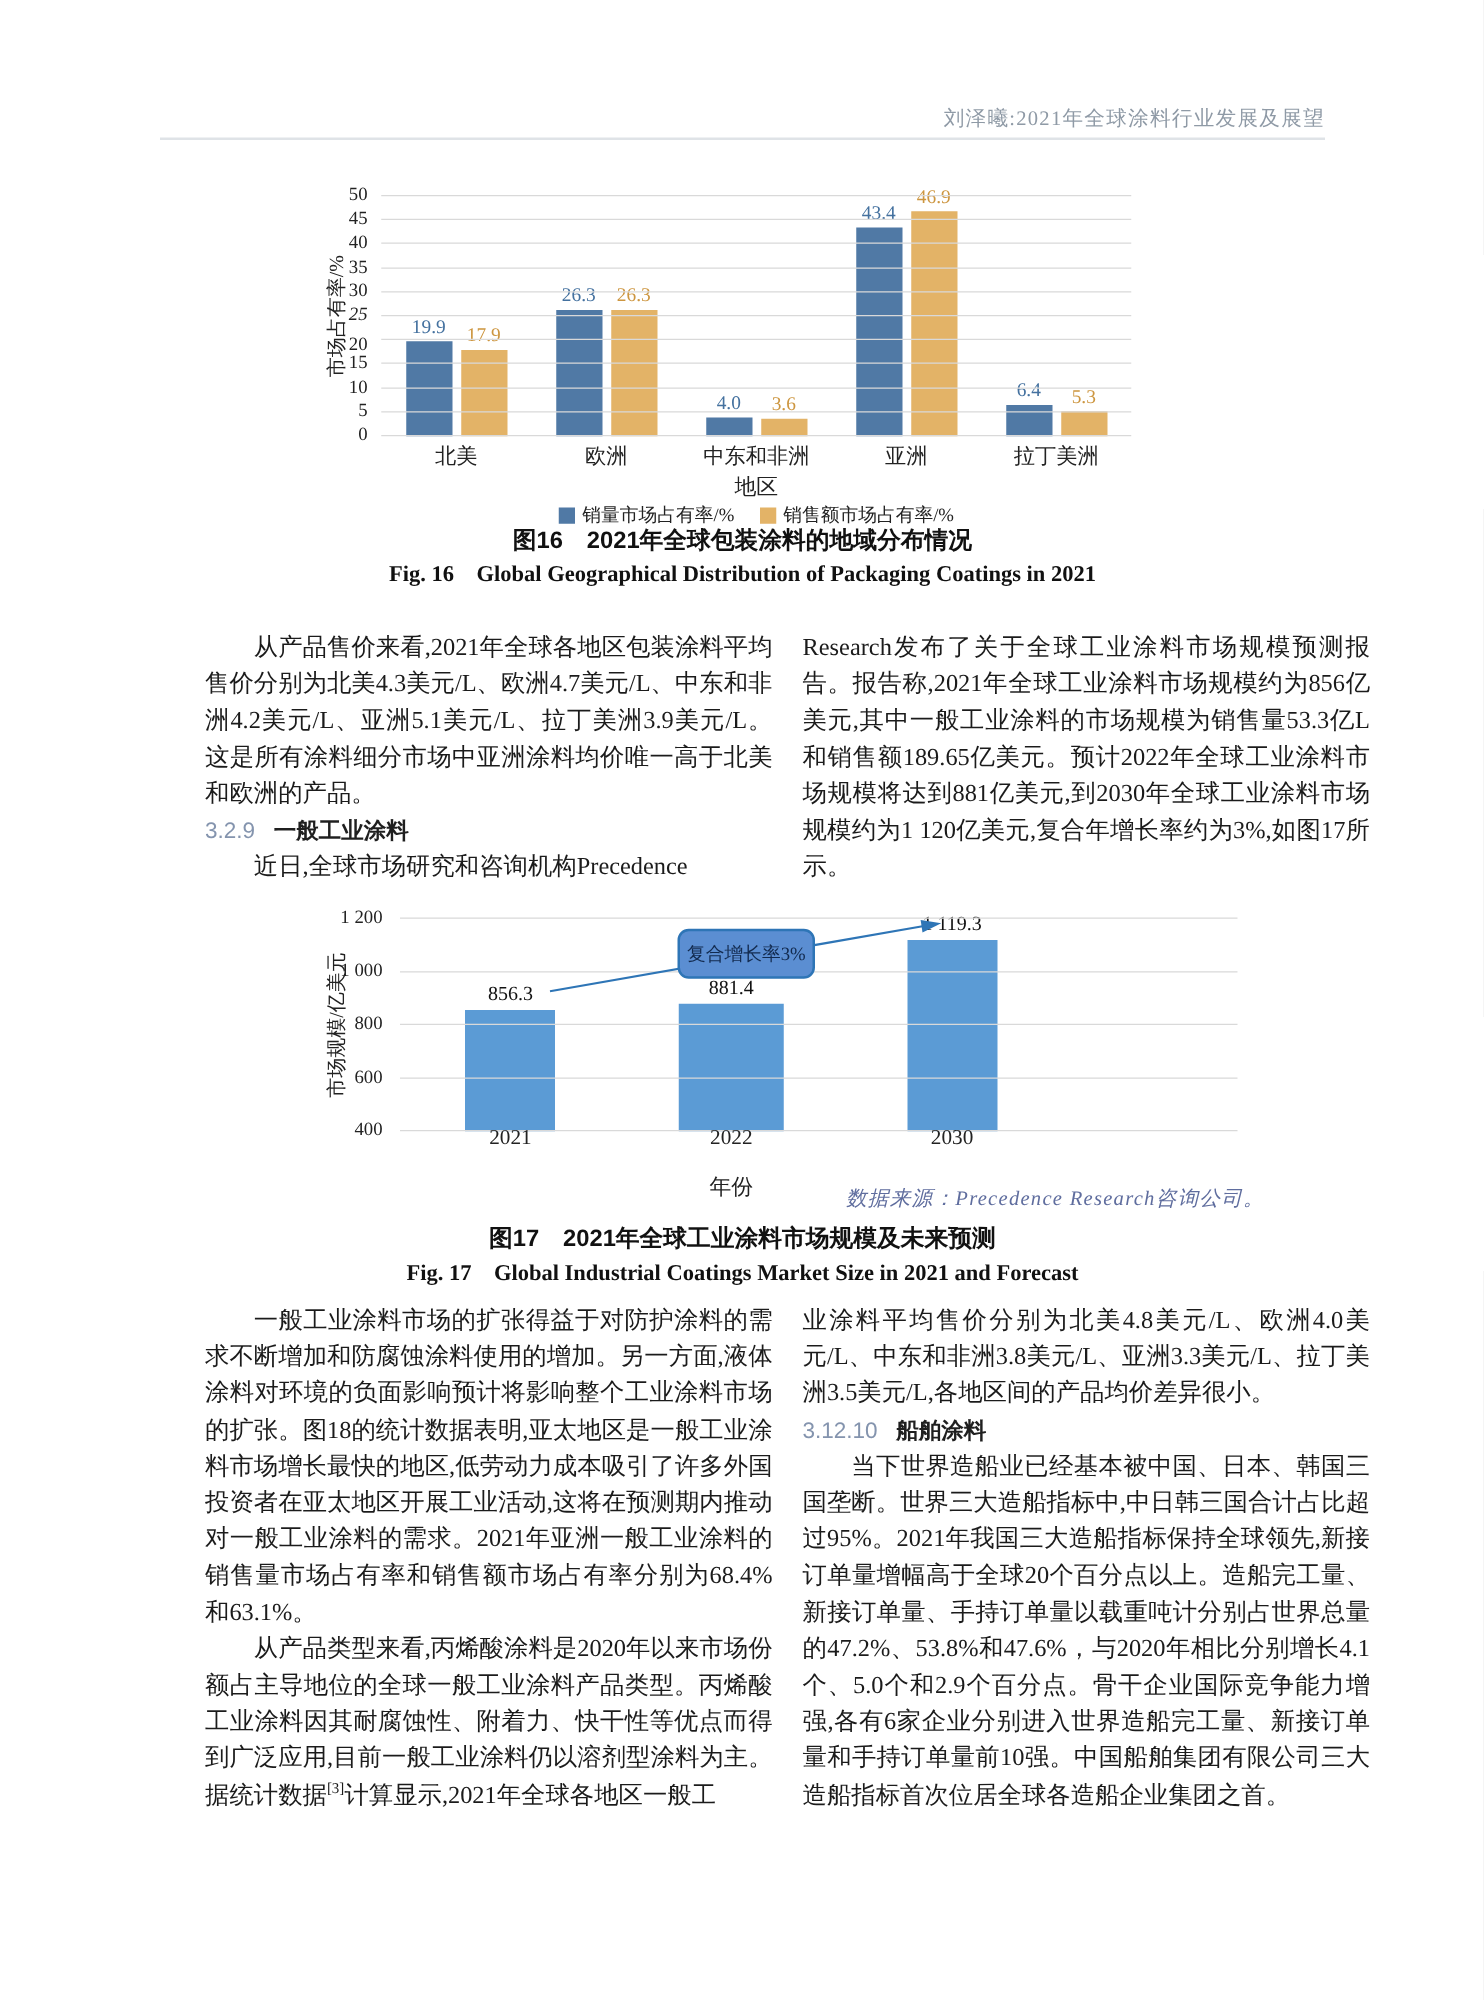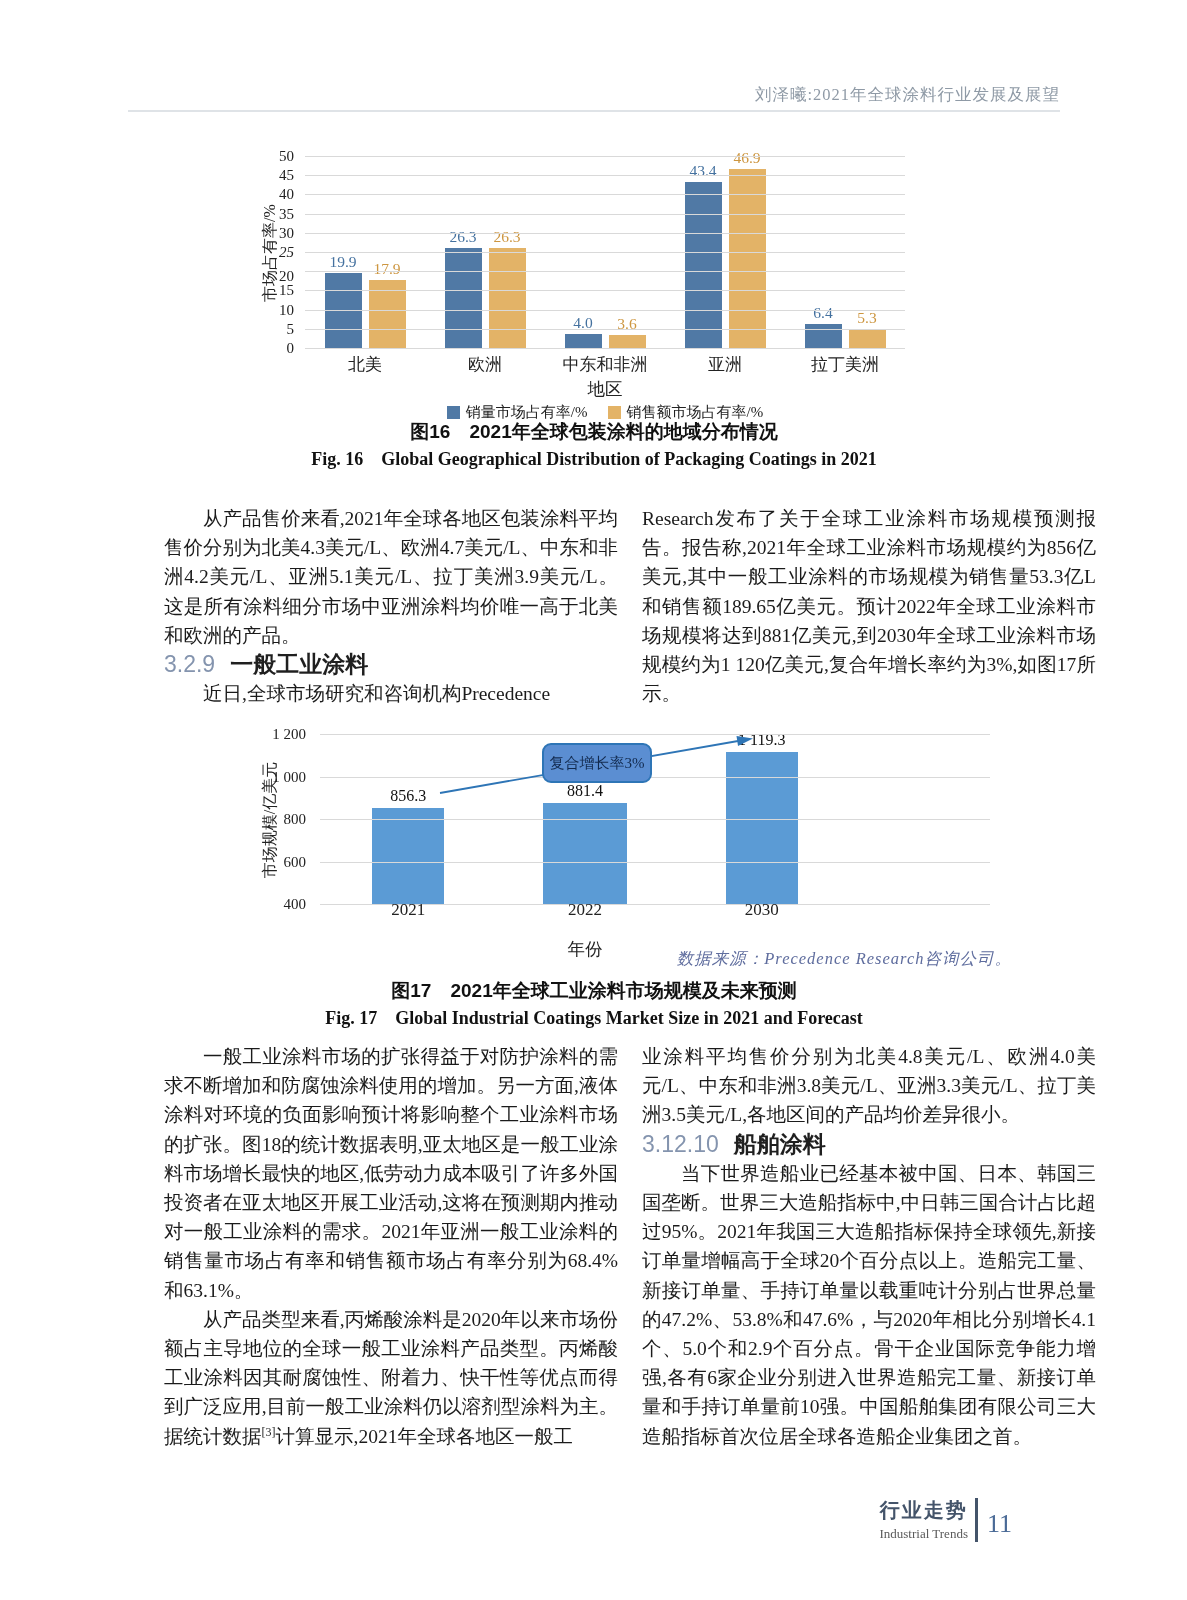--- a/index.html
+++ b/index.html
@@ -39,21 +39,21 @@
   .cap-zh{position:absolute;left:128px;width:932px;text-align:center;
           font-family:"Liberation Sans",sans-serif;font-weight:700;font-size:19px;color:#111;}
   .cap-en{position:absolute;left:128px;width:932px;text-align:center;
           font-family:"Liberation Serif",serif;font-weight:700;font-size:18px;color:#111;}
 
   
   .cols{position:absolute;left:128px;width:932px;display:flex;gap:24px;margin-left:36px;}
   .col{flex:1;font-size:19.5px;line-height:29.2px;text-align:justify;}
   .col p{margin:0;}
   .indent{text-indent:2em;}
-  .sec-head{font-family:"Liberation Sans",sans-serif;font-size:23px;line-height:29.2px;}
+  .sec-head{font-family:"Liberation Sans",sans-serif;font-size:18px;line-height:29.2px;}
   .sec-num{color:#8494ae;margin-right:15px;}
   .sec-title{font-weight:700;color:#1f1f1f;}
   sup.ref{font-size:12px;line-height:0;}
 
   
   #c2{position:absolute;top:712px;left:250px;width:745px;height:255px;}
   #c2-ticks{position:absolute;left:0;top:23px;width:62px;height:170px;}
   #c2-plot{position:absolute;left:70px;top:23px;width:670px;height:170px;}
   #c2-bars{position:absolute;left:0;bottom:0;top:0;width:530px;display:flex;justify-content:space-around;align-items:flex-end;}
   .barwrap2{position:relative;width:72px;}
@@ -260,22 +260,14 @@
     </div>
     <div class="col">
       <p>业涂料平均售价分别为北美4.8美元/L、欧洲4.0美元/L、中东和非洲3.8美元/L、亚洲3.3美元/L、拉丁美洲3.5美元/L,各地区间的产品均价差异很小。</p>
       <div class="sec-head">
         <span class="sec-num">3.12.10</span><span class="sec-title">船舶涂料</span>
       </div>
       <p class="indent">当下世界造船业已经基本被中国、日本、韩国三国垄断。世界三大造船指标中,中日韩三国合计占比超过95%。2021年我国三大造船指标保持全球领先,新接订单量增幅高于全球20个百分点以上。造船完工量、新接订单量、手持订单量以载重吨计分别占世界总量的47.2%、53.8%和47.6%，与2020年相比分别增长4.1个、5.0个和2.9个百分点。骨干企业国际竞争能力增强,各有6家企业分别进入世界造船完工量、新接订单量和手持订单量前10强。中国船舶集团有限公司三大造船指标首次位居全球各造船企业集团之首。</p>
     </div>
   </div>
 
-  <div class="footer">
-    <div class="f-titles">
-      <div class="f-zh">行业走势</div>
-      <div class="f-en">Industrial Trends</div>
-    </div>
-    <div class="f-rule"></div>
-    <div class="f-page">11</div>
-  </div>
 
 </div>
 
 </body></html>

